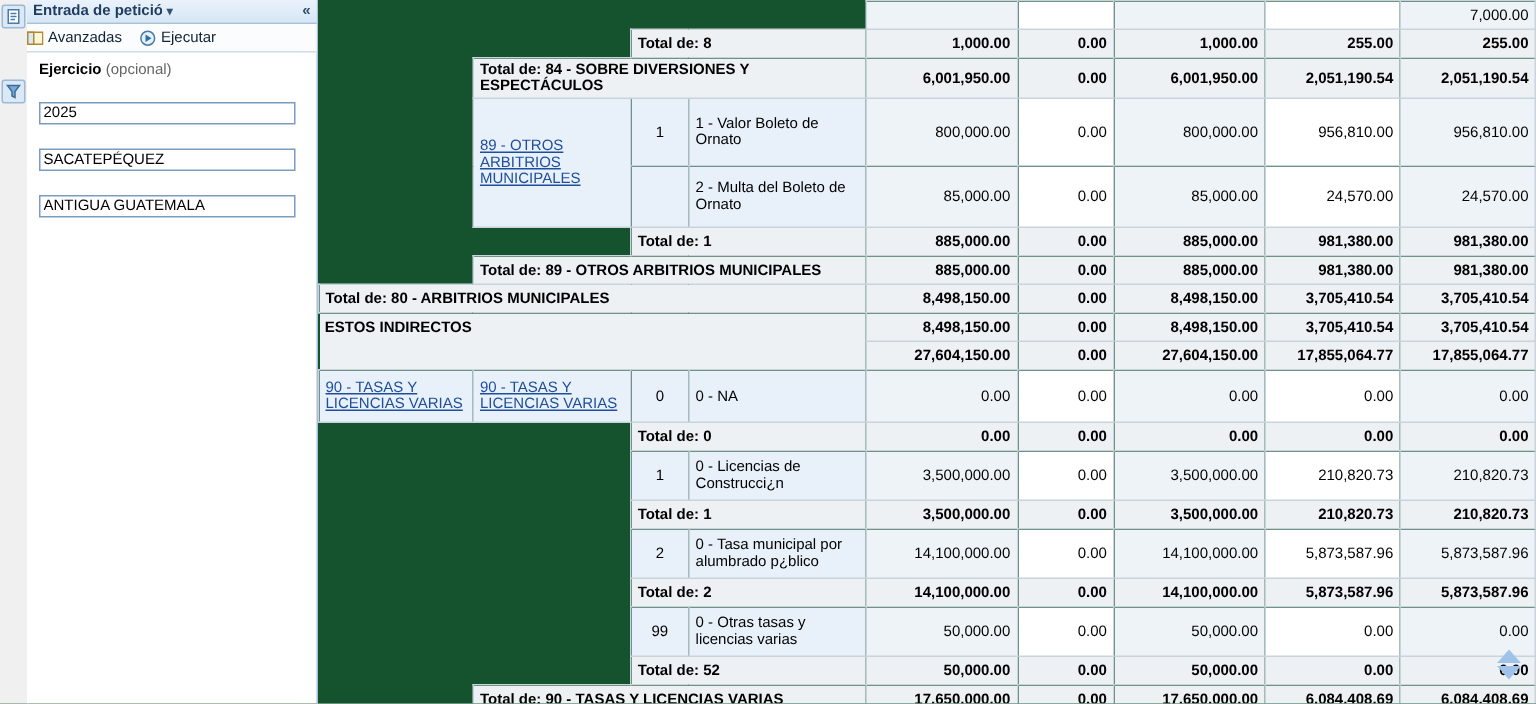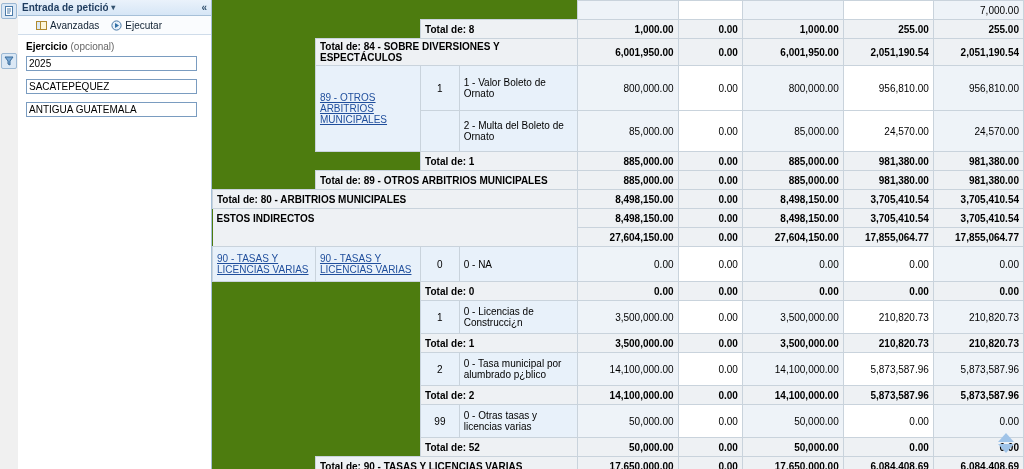--- a/index.html
+++ b/index.html
@@ -31,39 +31,39 @@
     height:15px;background:linear-gradient(#eaf2fb,#d6e6f6);
     border-bottom:1px solid #a6c0d8;
     display:flex;align-items:center;padding:0 4px;
     font-size:10px;font-weight:bold;color:#1f3c5f;
   }
   .panel-header .ttl{flex:1;white-space:nowrap;overflow:hidden;}
   .panel-header .caret{margin-left:3px;font-size:8px;color:#33526f;}
   .panel-header .collapse{font-size:10px;color:#33526f;}
   .panel-toolbar{
     height:18px;border-bottom:1px solid #cfdcea;
-    display:flex;align-items:center;gap:12px;padding:0 18px;
+    display:flex;align-items:center;gap:12px;padding:0 0;
     background:#fafcfe;
   }
   .tb-item{display:flex;align-items:center;gap:3px;font-size:10px;color:#123;}
   .tb-ico{width:11px;height:11px;display:inline-block;}
   .panel-body{padding:6px 8px 16px 8px;}
   .fld{margin-bottom:8px;}
   .fld .lbl{font-size:10px;font-weight:bold;color:#000;}
   .fld .lbl .opt{font-weight:normal;color:#666;}
   .fld input{
-    display:block;width:165px;height:13px;margin-top:4px;
+    display:block;width:165px;height:13px;margin-top:16px;
     border:1px solid #7a9cc0;font-size:10px;padding:0 2px;
     font-family:"Liberation Sans", sans-serif;color:#000;background:#fff;
   }
 
   
   .report{
     position:absolute;left:212px;top:0;right:0;bottom:0;
-    overflow:hidden;background:#4d7c0f;
+    overflow:hidden;background:#14532d;
   }
   table.rep{border-collapse:collapse;width:812px;table-layout:fixed;}
   table.rep td{
     border:1px solid #c9d3dc;
     padding:2px 4px;vertical-align:middle;height:14px;
     font-size:10px;line-height:11px;overflow:hidden;
   }
   .c0{width:96px;}
   .c1{width:98px;}
   .c2{width:36px;}

